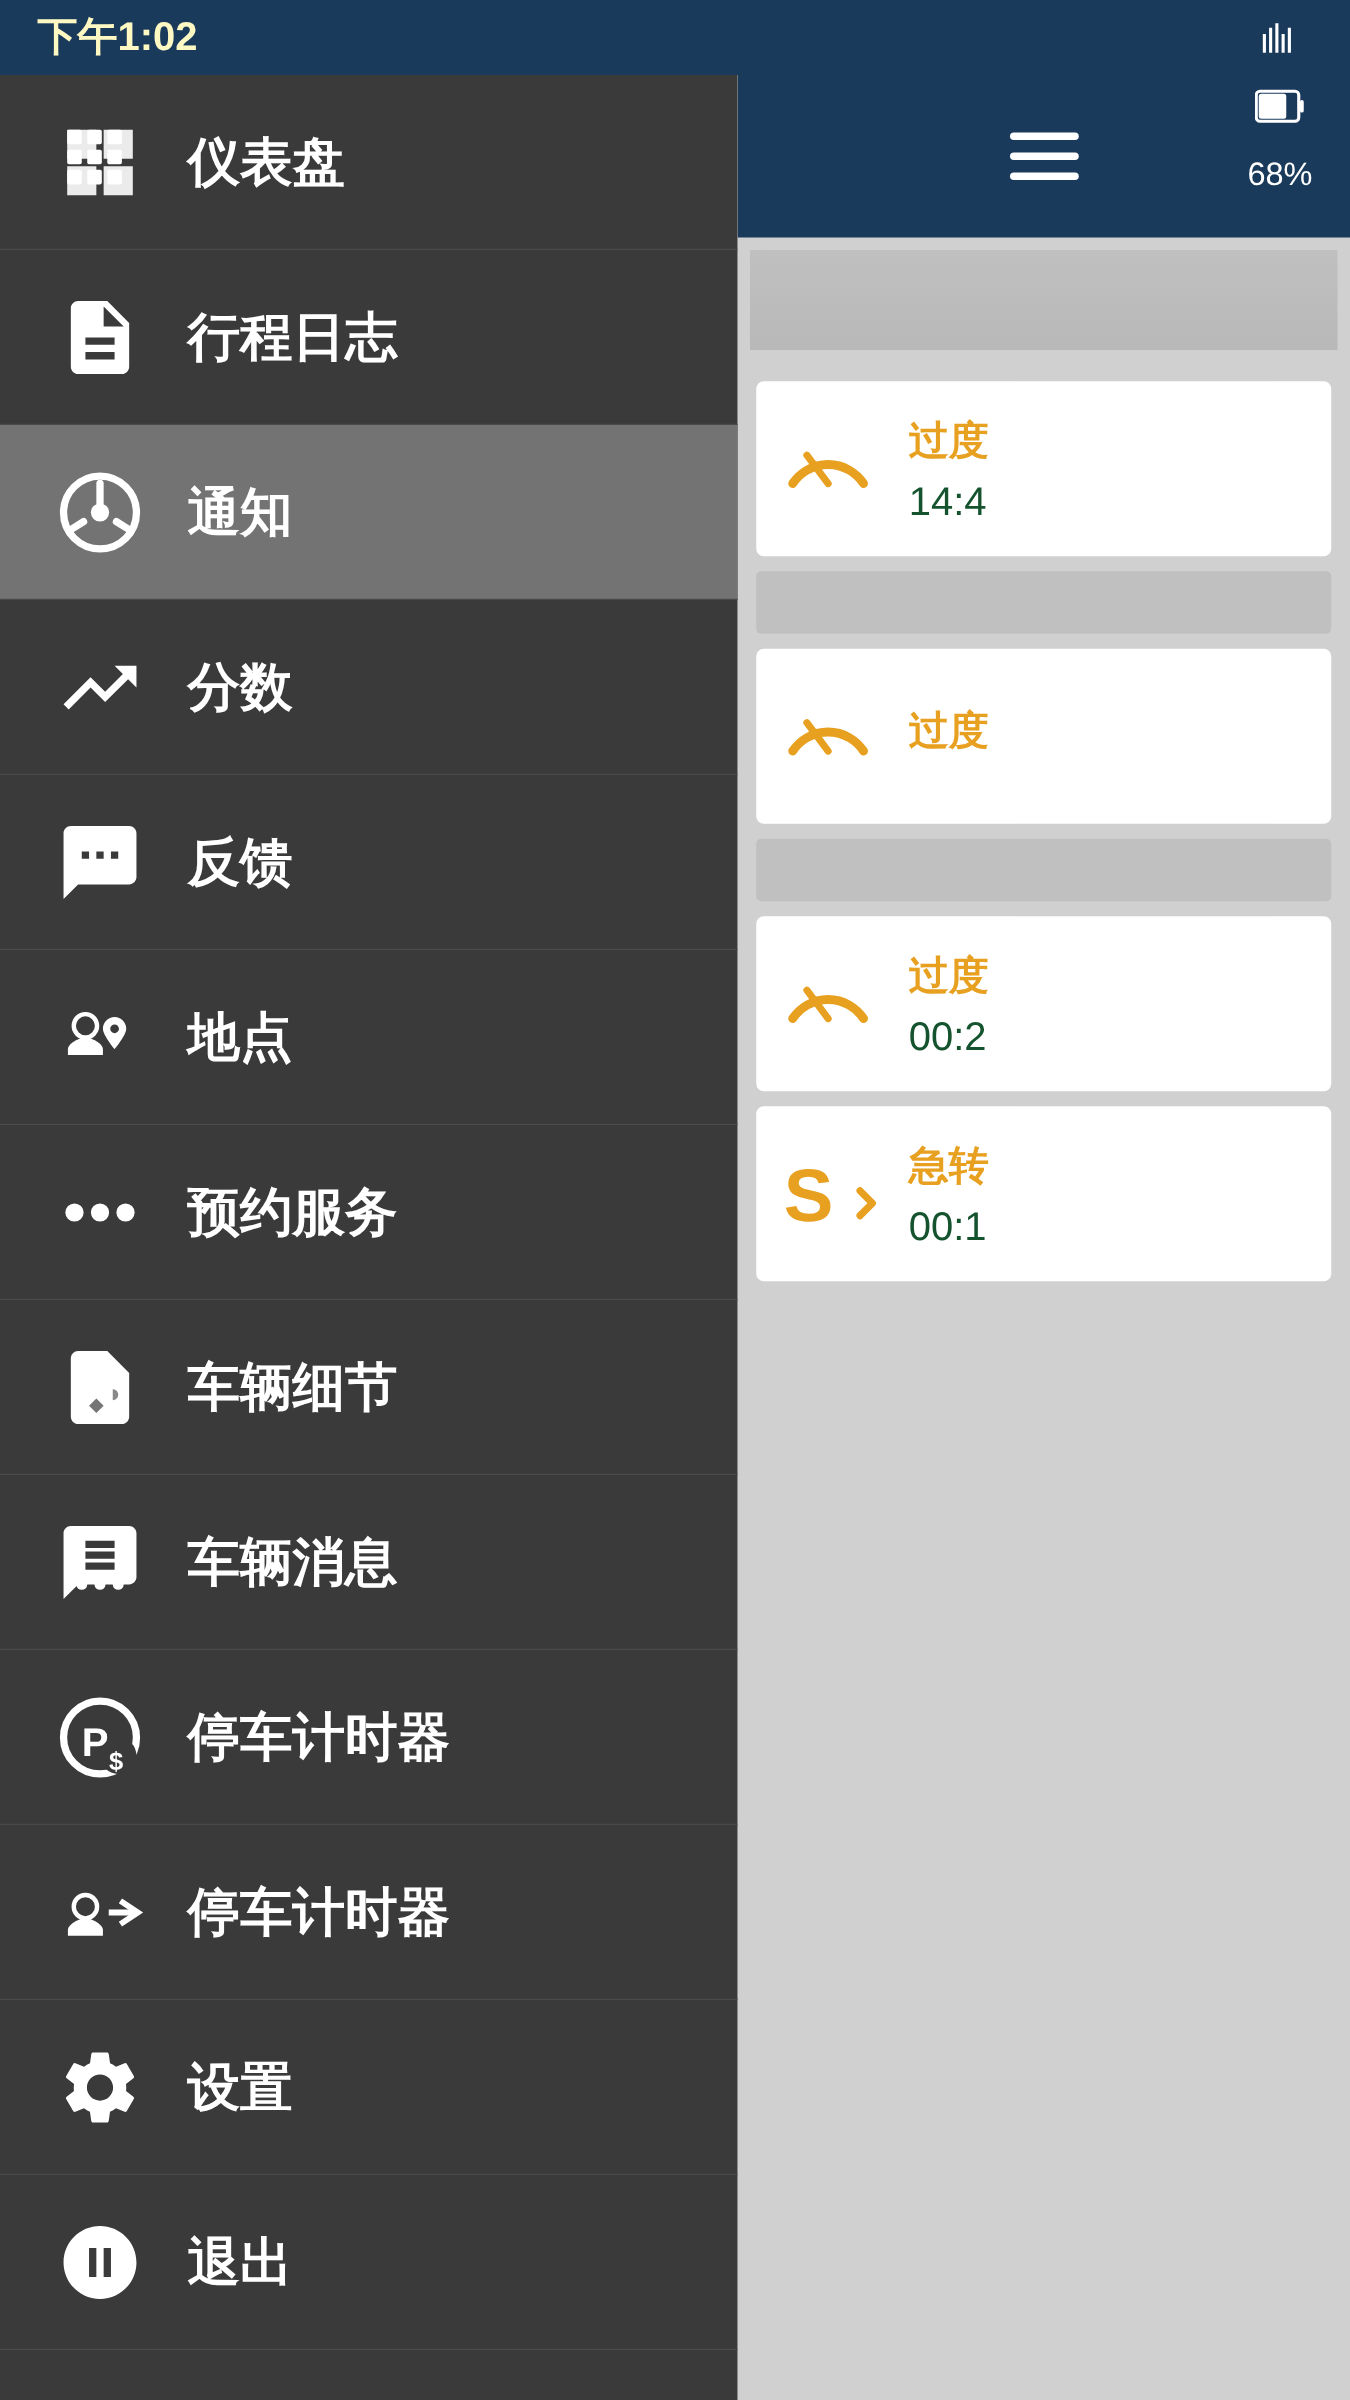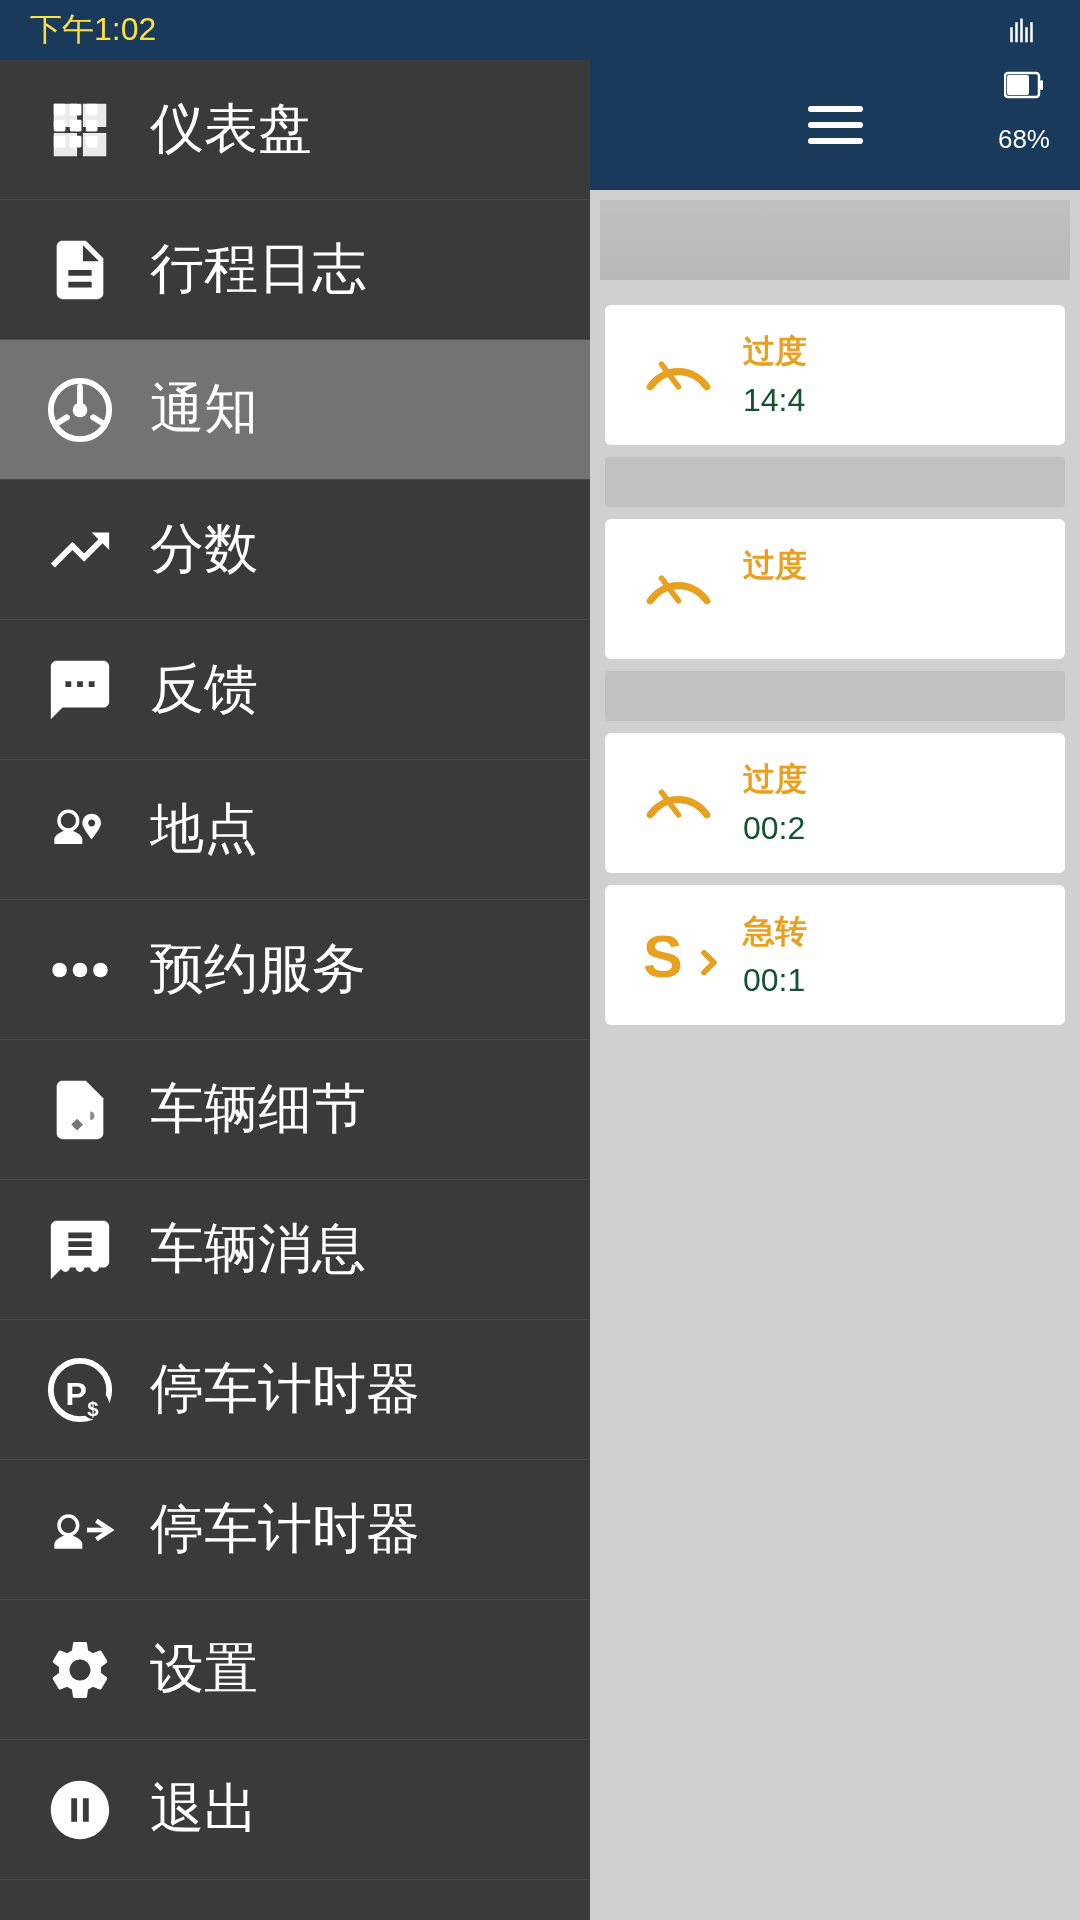--- a/index.html
+++ b/index.html
@@ -19,23 +19,23 @@
       top: 0; left: 0; right: 0;
       height: 60px;
       background: #1a3a5c;
       display: flex;
       align-items: center;
       justify-content: space-between;
       padding: 0 30px;
       z-index: 100;
     }
     .status-time {
-      color: #fde047;
+      color: #fef9c3;
       font-size: 32px;
-      font-weight: 400;
+      font-weight: 700;
     }
     .status-icons {
       display: flex;
       align-items: center;
       gap: 18px;
       flex-direction: column;
     }
     .status-icons span {
       color: white;
       font-size: 26px;
@@ -88,22 +88,22 @@
       flex-shrink: 0;
       margin-right: 30px;
     }
     .item-icon svg {
       width: 70px;
       height: 70px;
       fill: white;
     }
     .item-label {
       color: white;
-      font-size: 54px;
-      font-weight: 400;
+      font-size: 42px;
+      font-weight: 700;
     }
 
     
     .right-panel {
       flex: 1;
       background: #d0d0d0;
       display: flex;
       flex-direction: column;
       overflow: hidden;
     }
@@ -134,23 +134,23 @@
       overflow-y: auto;
       padding: 15px;
       display: flex;
       flex-direction: column;
       gap: 12px;
     }
 
     .notif-card {
       background: white;
       border-radius: 6px;
-      padding: 25px 28px;
-      display: flex;
-      align-items: flex-start;
+      padding: 25px 12px;
+      display: flex;
+      align-items: center;
       gap: 20px;
       min-height: 140px;
     }
 
     .notif-icon {
       width: 90px;
       height: 90px;
       display: flex;
       align-items: center;
       justify-content: center;

